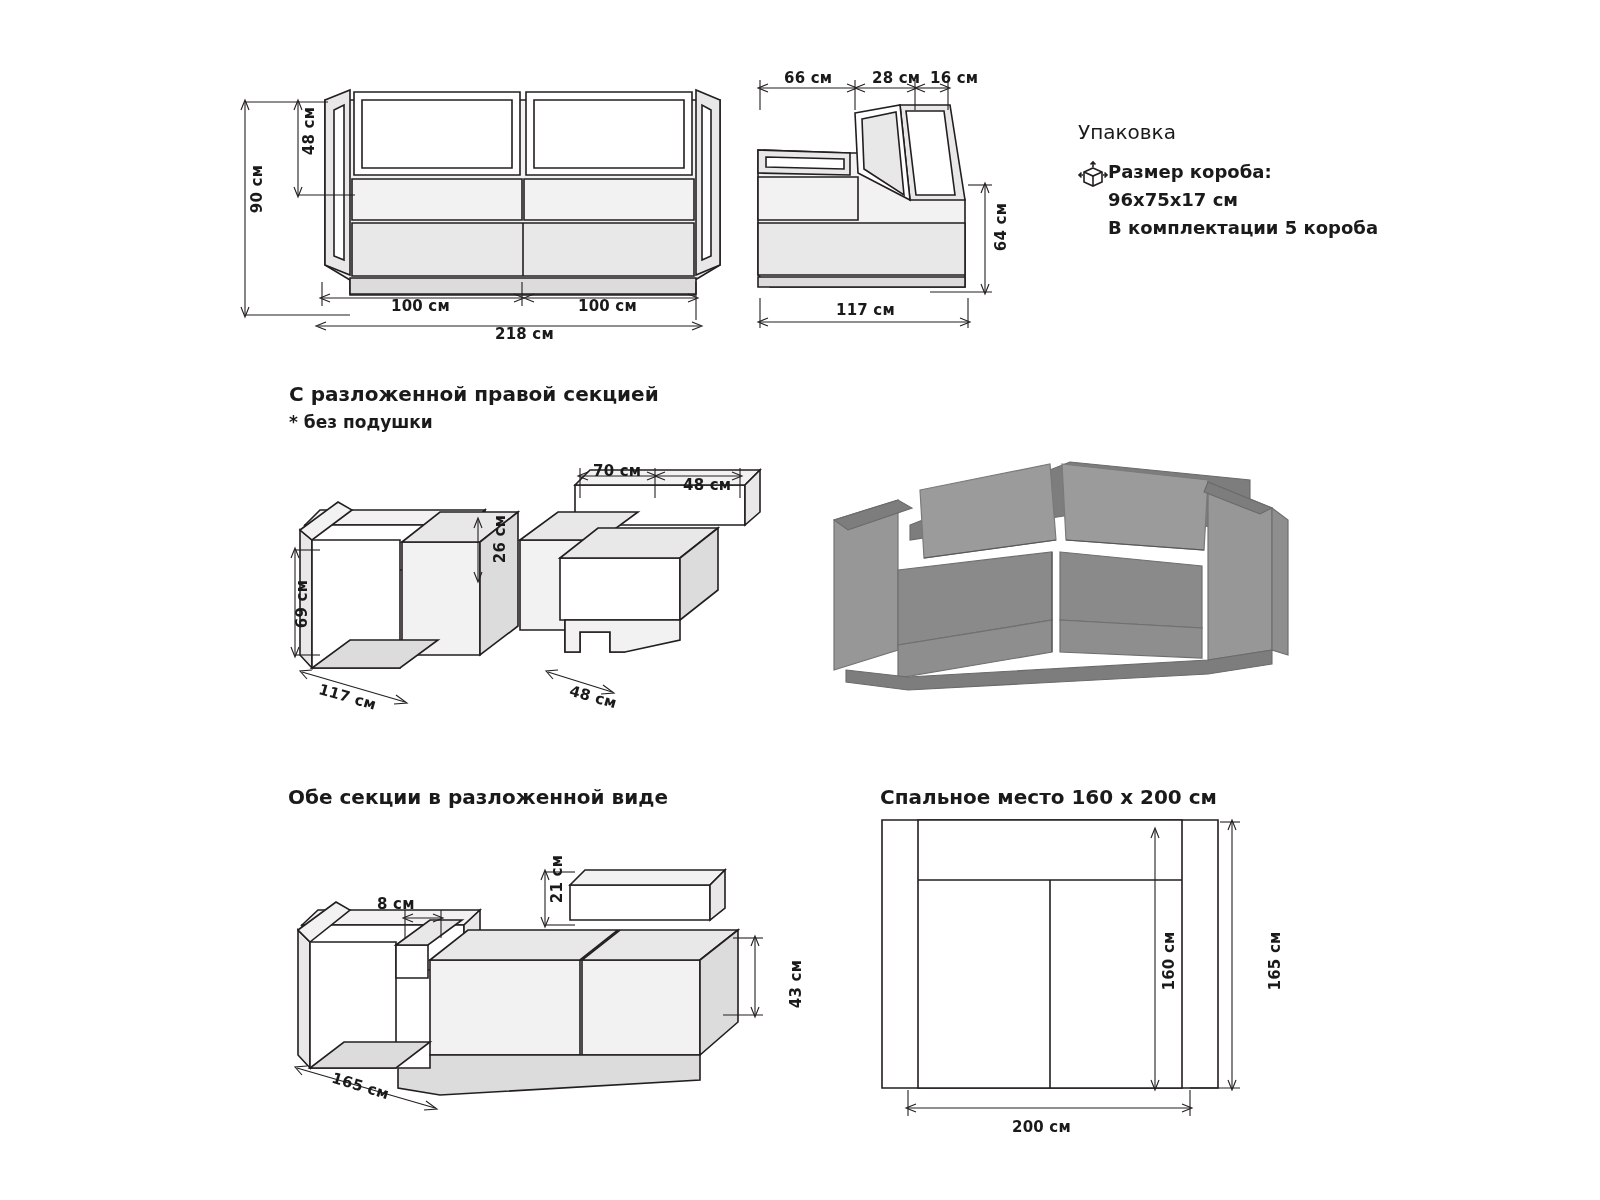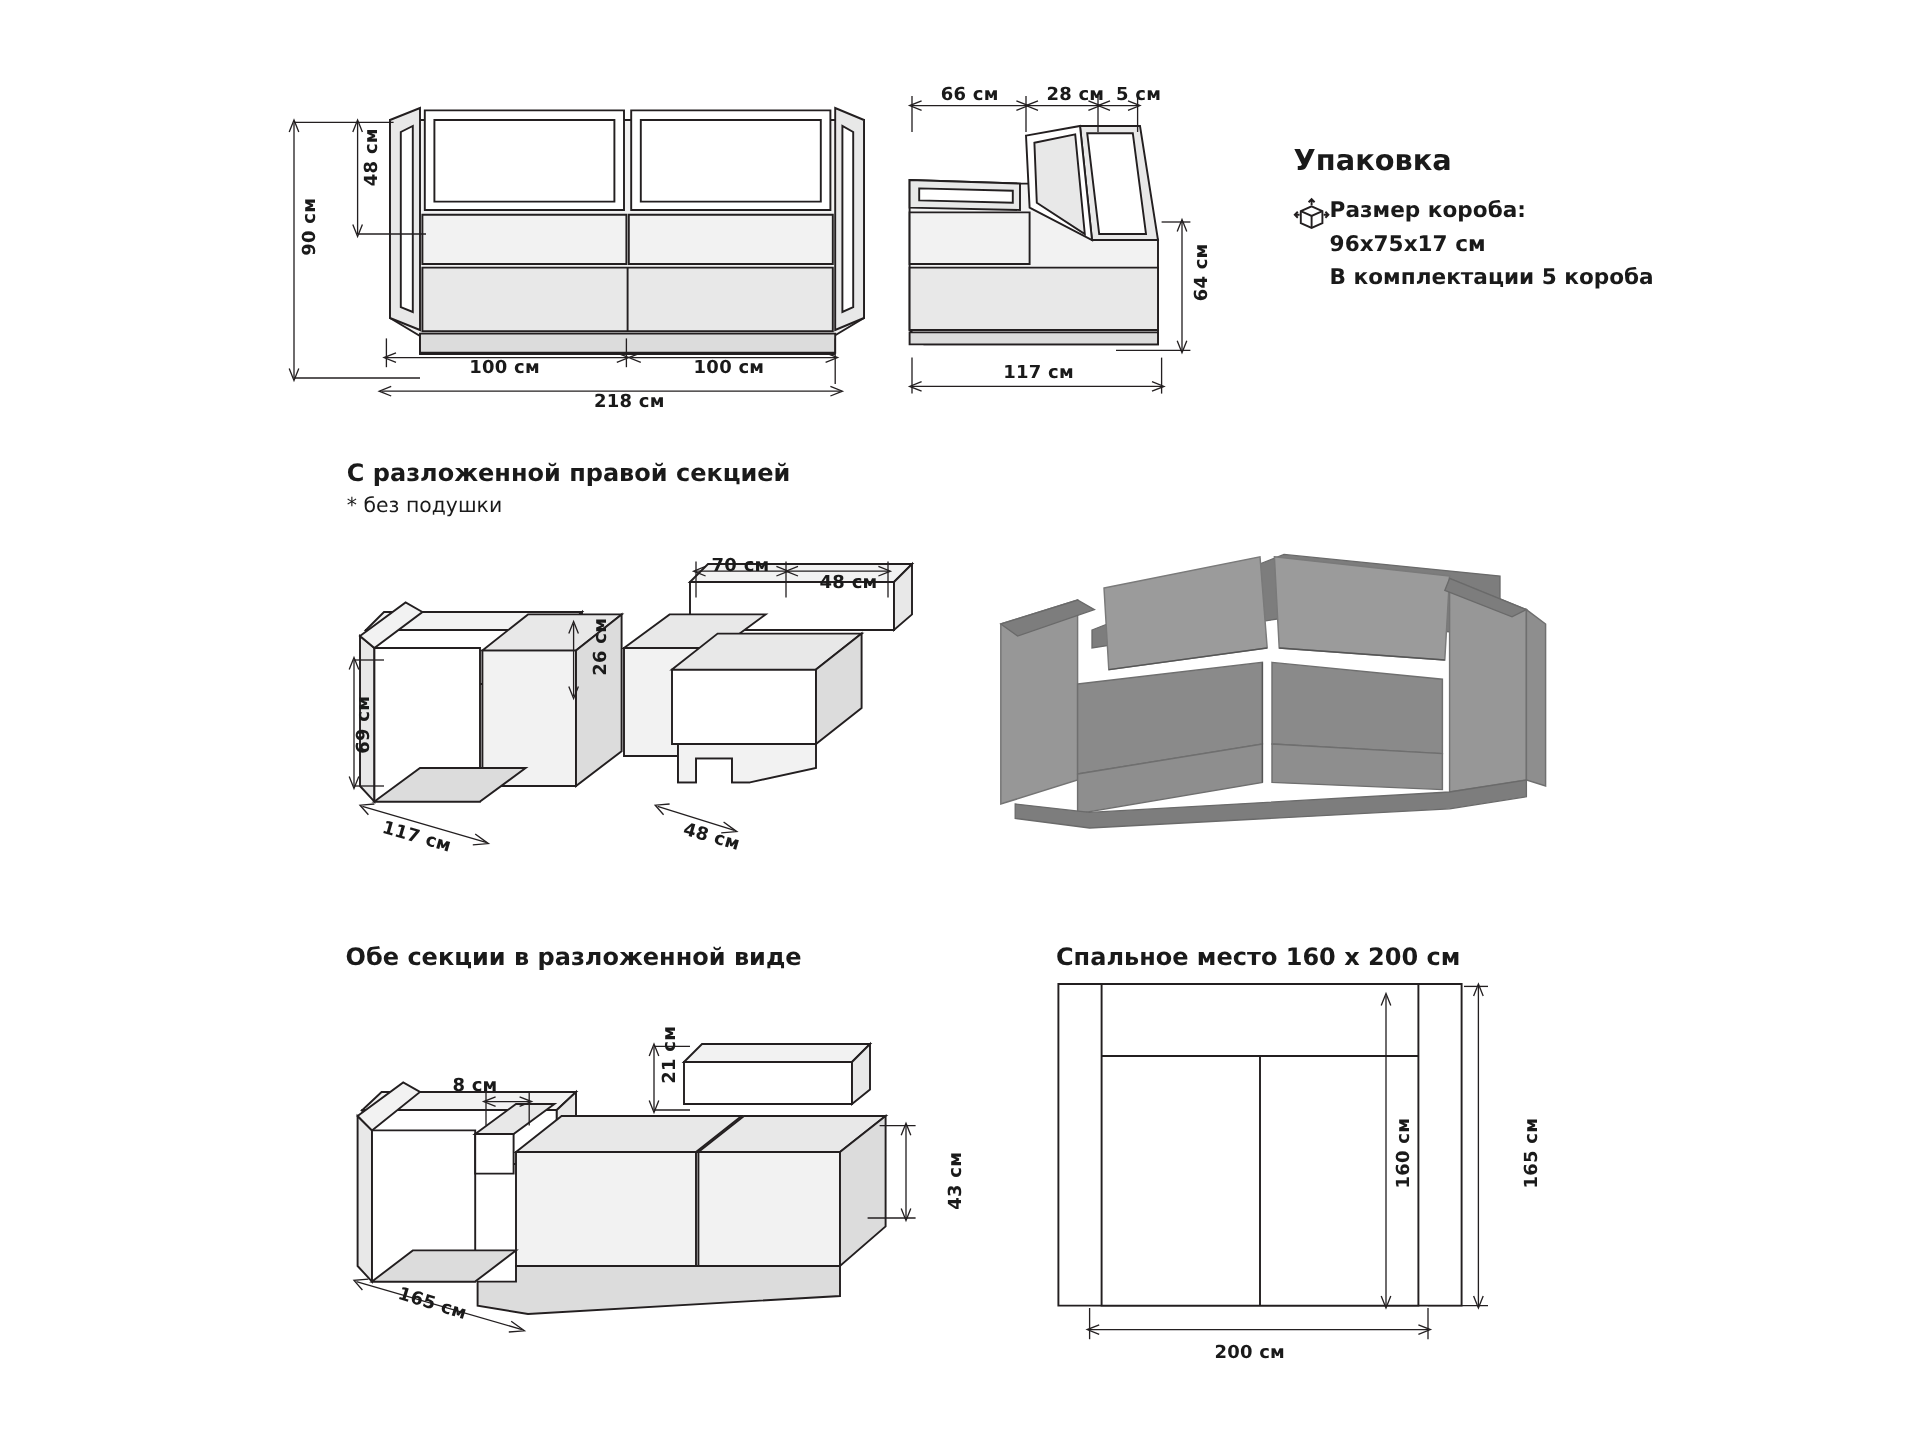--- a/index.html
+++ b/index.html
@@ -29,27 +29,27 @@
     white-space: nowrap;
   }
   .heading {
     font-size: 20px;
     font-weight: bold;
     color: #1a1a1a;
     white-space: nowrap;
   }
   .subheading {
     font-size: 17px;
-    font-weight: normal;
+    font-weight: bold;
     color: #1a1a1a;
     white-space: nowrap;
   }
   .pack-title {
-    font-size: 24px;
-    font-weight: bold;
+    font-size: 20px;
+    font-weight: normal;
   }
   .pack-line {
     font-size: 18px;
     font-weight: bold;
     line-height: 28px;
     white-space: nowrap;
   }
   svg { display: block; overflow: visible; }
   .ln { stroke: #231f20; fill: none; stroke-width: 1.6; }
   .ln-thin { stroke: #555; fill: none; stroke-width: 1.1; }
@@ -182,21 +182,21 @@
 
       <line class="dim" x1="30" y1="262" x2="238" y2="262"></line>
       <path class="dim" d="M38,258 L28,262 L38,266"></path>
       <path class="dim" d="M230,258 L240,262 L230,266"></path>
       <line class="dim" x1="30" y1="238" x2="30" y2="268"></line>
       <line class="dim" x1="238" y1="238" x2="238" y2="268"></line>
     </svg>
   </div>
   <div class="abs dim-label" style="left:784px; top:69px;">66 см</div>
   <div class="abs dim-label" style="left:872px; top:69px;">28 см</div>
-  <div class="abs dim-label" style="left:930px; top:69px;">5 см</div>
+  <div class="abs dim-label" style="left:930px; top:69px;">16 см</div>
   <div class="abs dim-label" style="left:977px; top:218px; transform:rotate(-90deg);">64 см</div>
   <div class="abs dim-label" style="left:836px; top:301px;">117 см</div>
 
   <div class="abs" style="left:1078px; top:120px; width:320px;">
     <div class="pack-title">Упаковка</div>
 
 
     <div style="display:flex; align-items:flex-start; gap:0; margin-top:14px;">
       <span class="pack-icon" style="margin-top:2px;">
         <svg width="30" height="30" viewBox="0 0 30 30">

